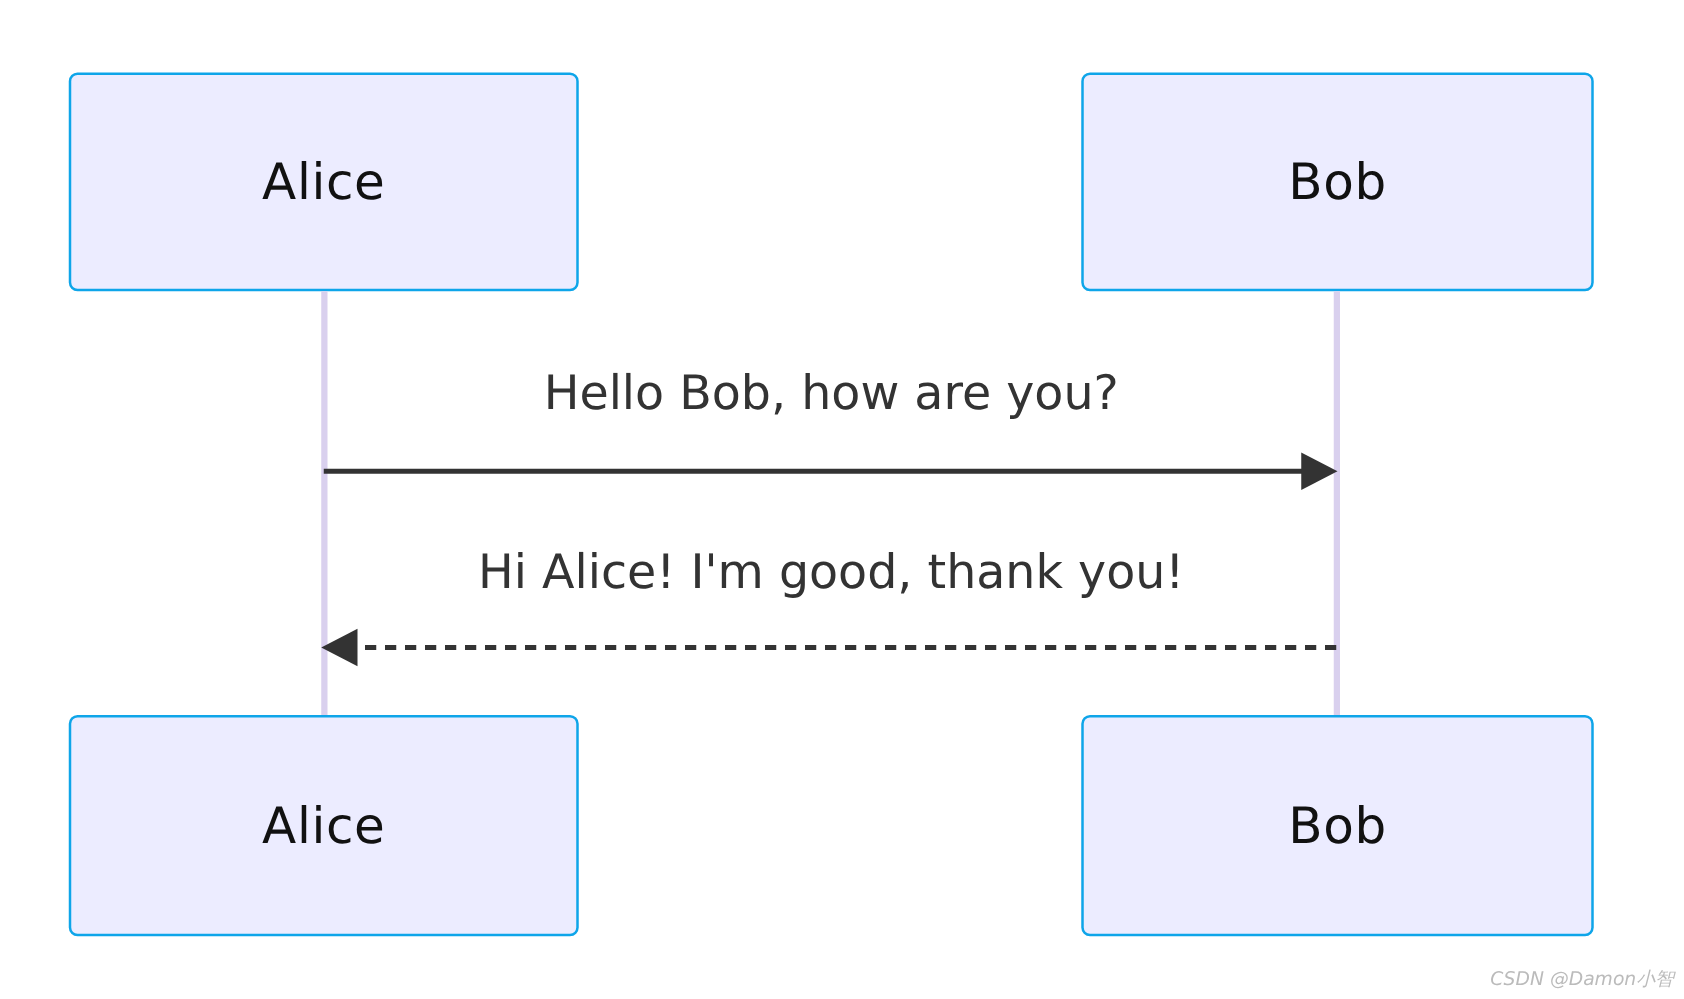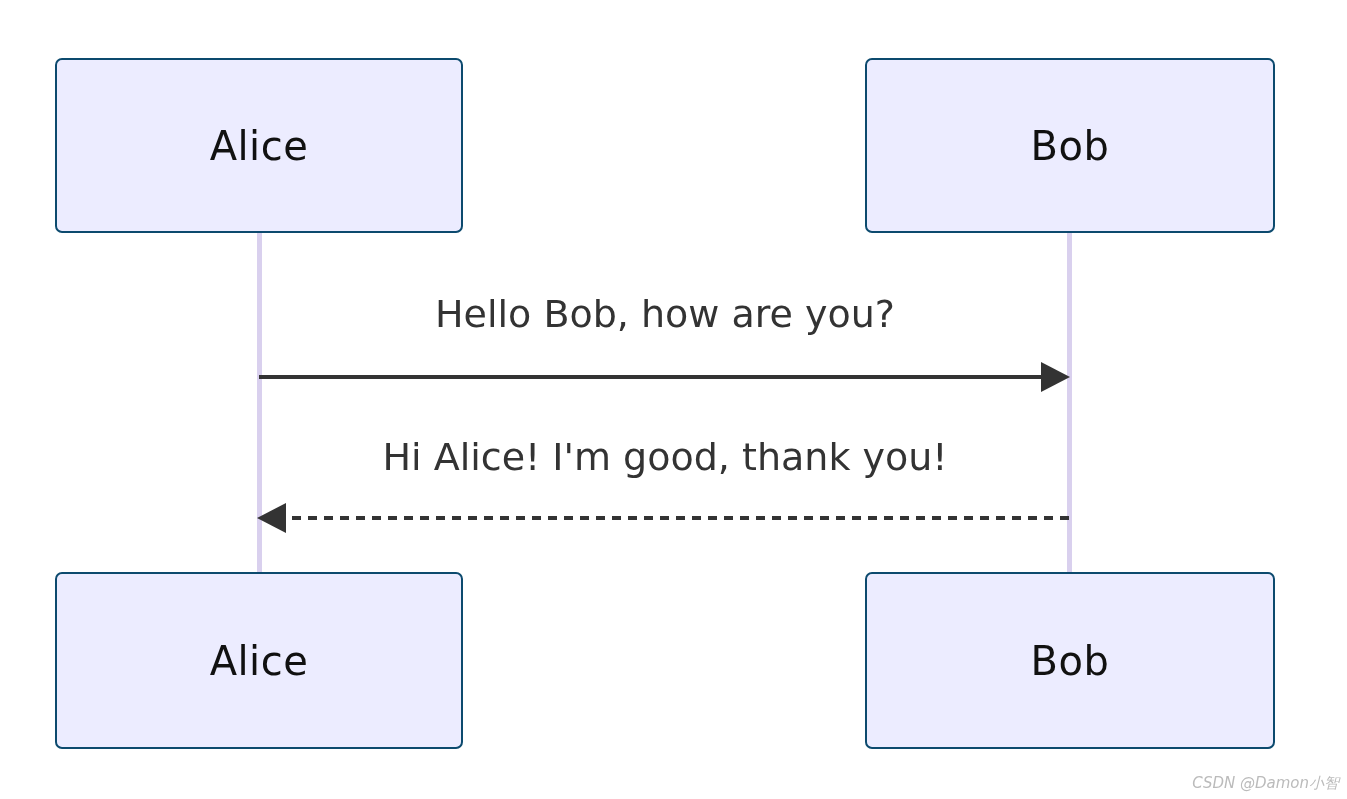--- a/index.html
+++ b/index.html
@@ -12,21 +12,21 @@
     position: relative;
     width: 1347px;
     height: 799px;
     background: #ffffff;
     overflow: hidden;
   }
   .actor-box {
     position: absolute;
     box-sizing: border-box;
     background: #ECECFF;
-    border: 2px solid #0c4a6e;
+    border: 2px solid #0ea5e9;
     border-radius: 7px;
     display: flex;
     align-items: center;
     justify-content: center;
     font-size: 40px;
     color: #111111;
     letter-spacing: 0.5px;
   }
   .actor-alice-top    { left: 55px;  top: 58px;  width: 408px; height: 175px; }
   .actor-bob-top      { left: 865px; top: 58px;  width: 410px; height: 175px; }

